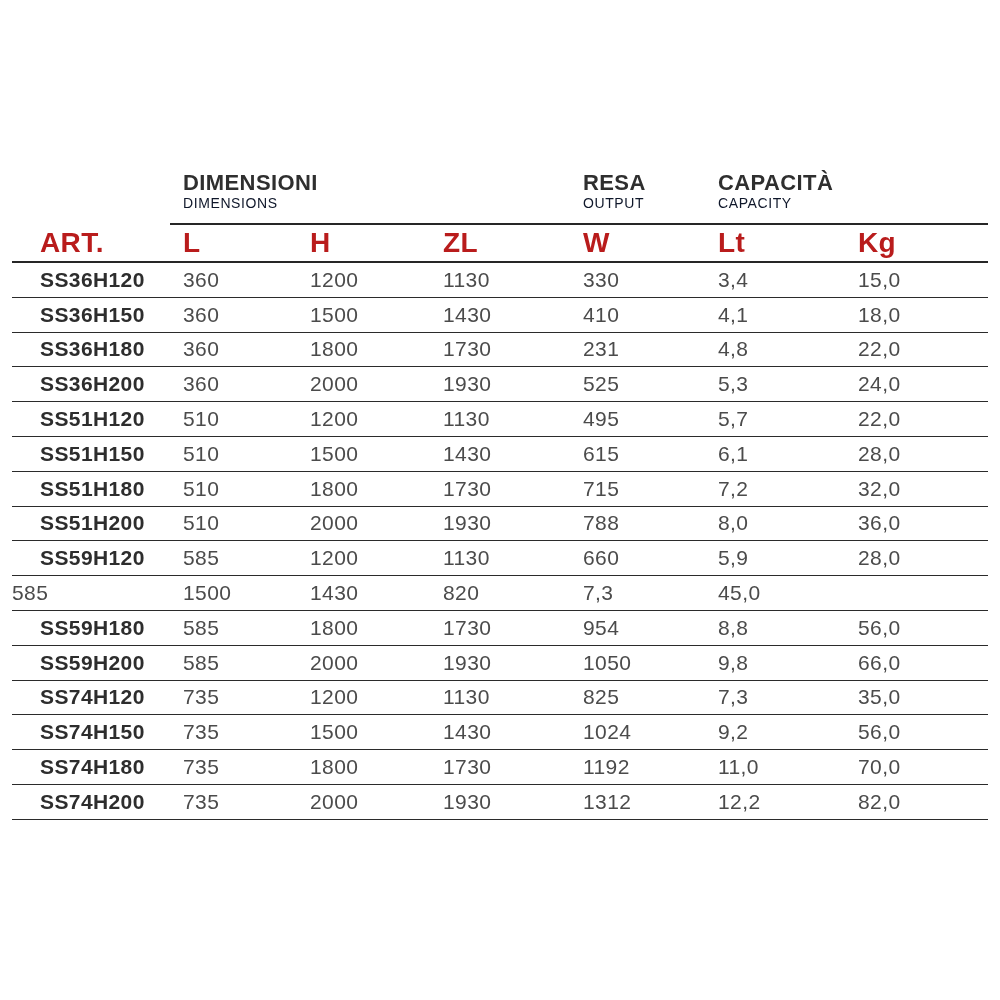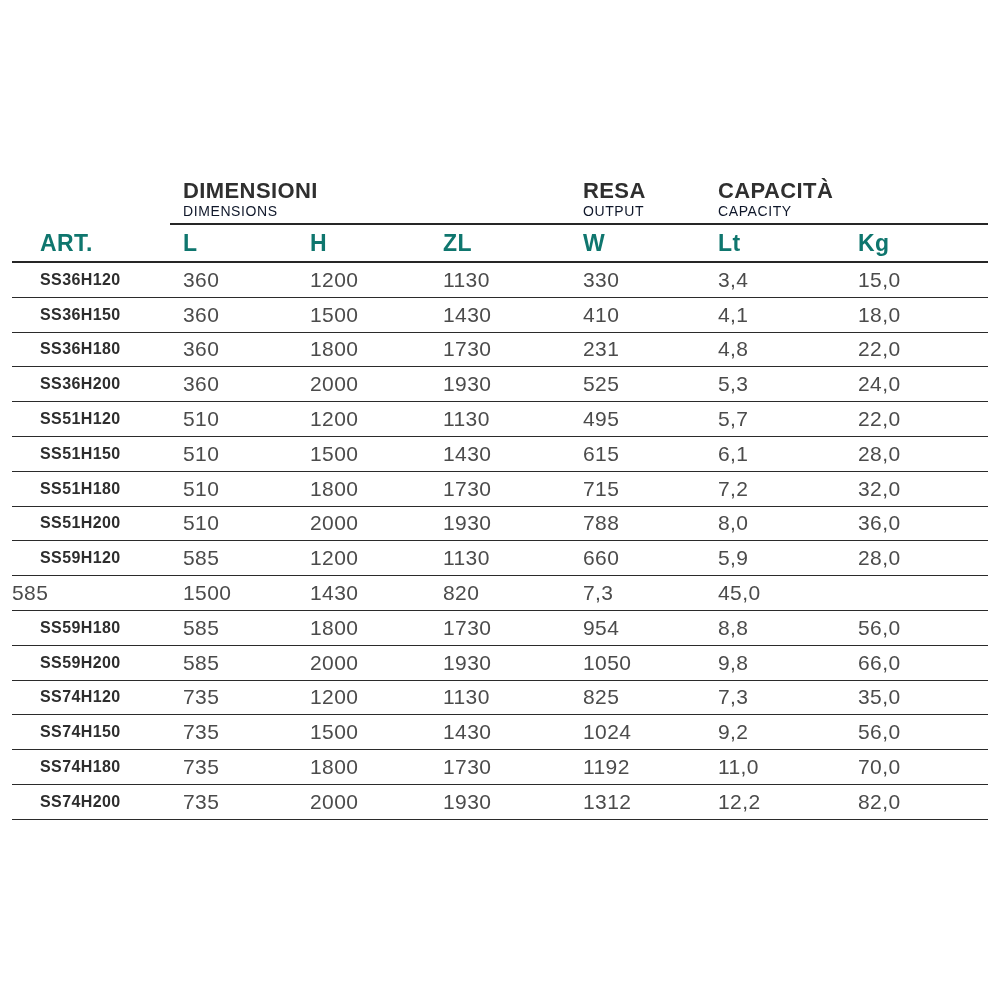--- a/index.html
+++ b/index.html
@@ -7,34 +7,34 @@
               font-family:"Liberation Sans", sans-serif; }
   .page { position:relative; width:1000px; height:1000px; background:#ffffff; overflow:hidden; }
 
   .spec-table { position:absolute; left:12px; top:172px; width:976px; }
 
   .grid7 { display:grid; grid-template-columns:171px 127px 133px 140px 135px 140px 130px; }
 
   
   .group-row { display:grid; grid-template-columns:171px 400px 135px 140px 130px;
                height:51px; align-items:end; }
-  .group-cell { padding-bottom:1px; }
+  .group-cell { padding-bottom:10px; }
   .g-it { font-size:22px; font-weight:700; color:#2f2f2f; letter-spacing:0.4px; line-height:21px; }
   .g-en { font-size:14px; font-weight:400; color:#0f172a; letter-spacing:0.6px; line-height:21px; }
 
   .group-rule { height:2px; background:#262626; margin-left:158px; }
 
   
   .unit-row { height:36px; align-items:center; }
-  .unit-label { font-size:23px; font-weight:700; color:#0f766e; letter-spacing:0.4px; }
+  .unit-label { font-size:28px; font-weight:700; color:#b91c1c; letter-spacing:0.4px; }
   .header-rule { height:2px; background:#262626; }
 
   
   .data-row { height:34.8px; align-items:center; border-bottom:1.6px solid #2b2b2b; }
-  .art-cell { padding-left:28px; font-size:16px; font-weight:700; color:#2d2d2d; letter-spacing:0.4px; }
+  .art-cell { padding-left:28px; font-size:21px; font-weight:700; color:#2d2d2d; letter-spacing:0.4px; }
   .unit-art { padding-left:28px; }
   .num-cell { font-size:21px; font-weight:400; color:#4b4b4b; letter-spacing:0.4px; }
 </style>
 </head>
 <body>
 
 <div class="page">
   <div class="spec-table">
 
     <div class="group-row">

